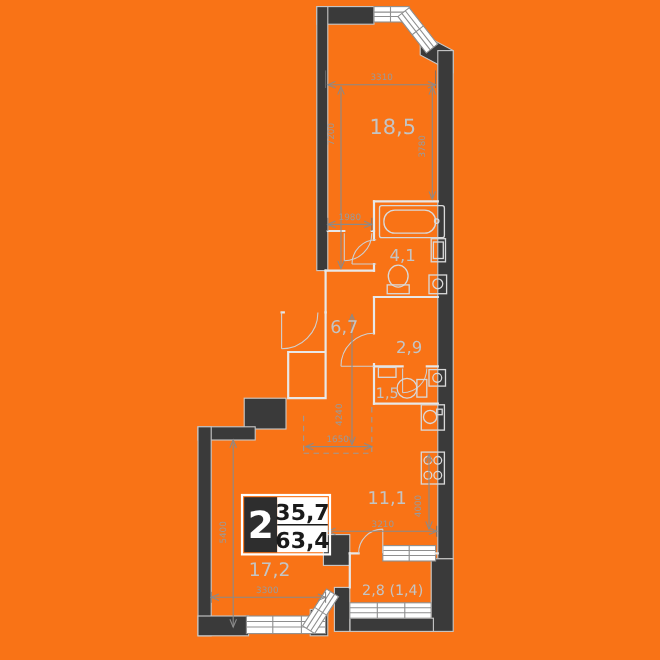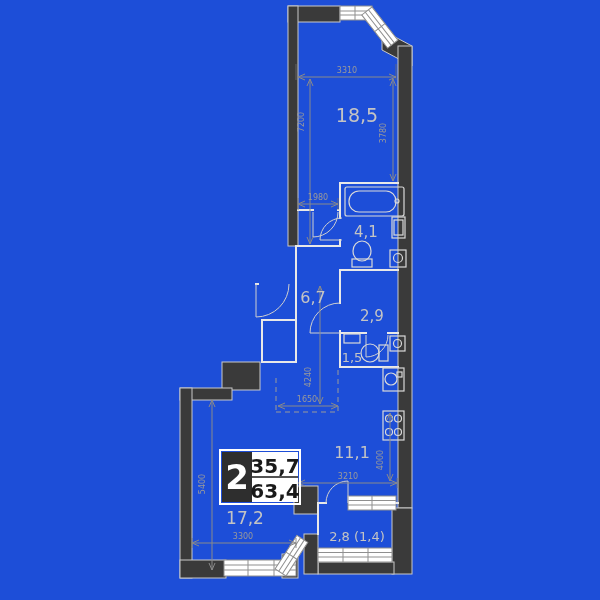--- a/index.html
+++ b/index.html
@@ -1,16 +1,16 @@
 <!DOCTYPE html>
 <html><head>
 <meta charset="utf-8">
 <style>
   html,body{margin:0;padding:0;background:#000;}
-  .stage{position:relative;width:600px;height:600px;background:#1d4ed8;overflow:hidden;}
+  .stage{position:relative;width:600px;height:600px;background:#f97316;overflow:hidden;}
   svg{display:block;}
   .wall{fill:#3a3a3a;stroke:#c9c9c9;stroke-width:1;}
   .part{stroke:#e8e8e8;stroke-width:2;fill:none;stroke-linecap:square;}
   .fix{stroke:#d9d9d9;stroke-width:1.2;fill:none;}
   .win{fill:#ffffff;stroke:#8f8f8f;stroke-width:1;}
   .winline{stroke:#8f8f8f;stroke-width:1;fill:none;}
   .door{stroke:#cfcfcf;stroke-width:1;fill:none;}
   .dim{stroke:#8a8a8a;stroke-width:1;fill:none;}
   .tick{stroke:#6e6e6e;stroke-width:.8;}
   .dash{stroke:#9a9a9a;stroke-width:1;fill:none;stroke-dasharray:5 4;}

